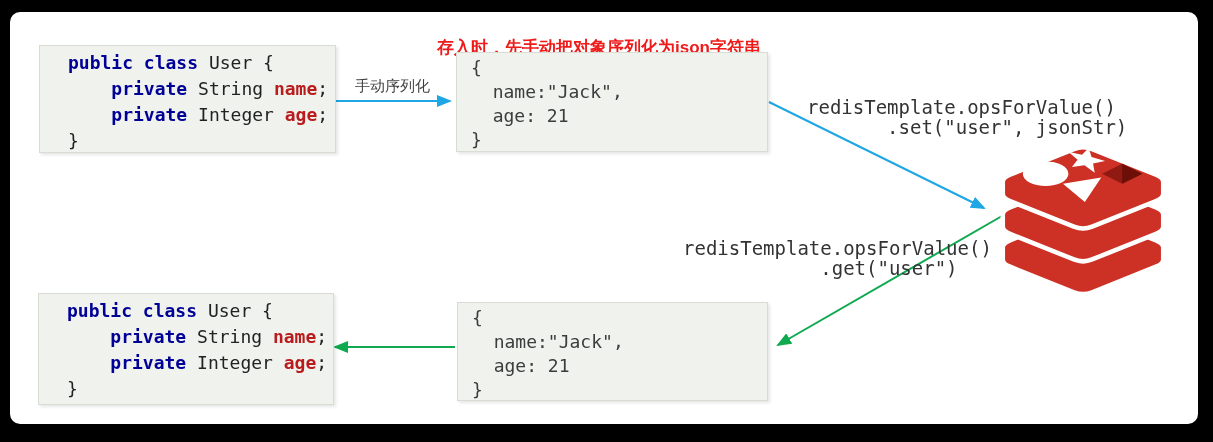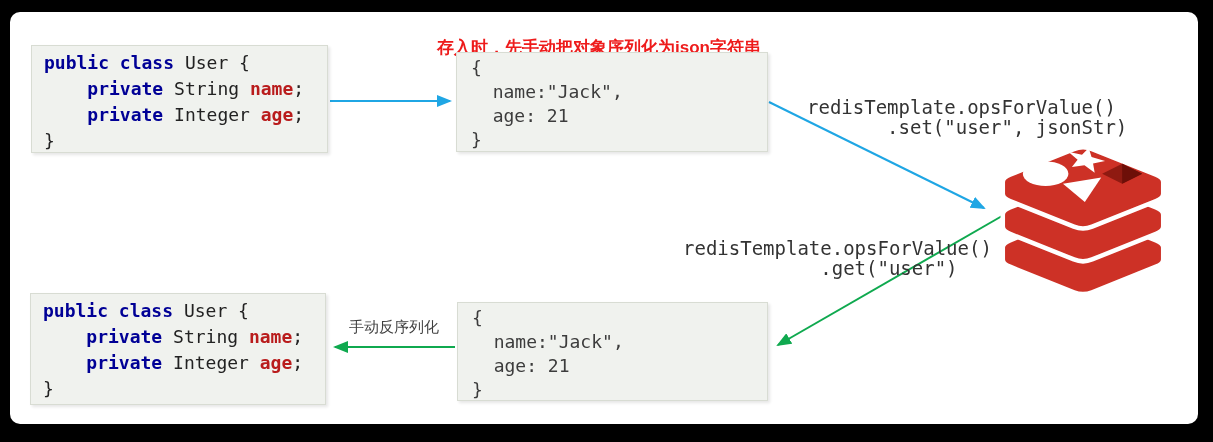--- a/index.html
+++ b/index.html
@@ -2,22 +2,22 @@
 <html><head>
 <meta charset="utf-8">
 <style>
   html,body{margin:0;padding:0;background:#000;}
   .canvas{position:relative;width:1213px;height:442px;background:#000;border-radius:12px;overflow:hidden;
           font-family:"Liberation Sans",sans-serif;}
   .panel{position:absolute;left:10px;top:12px;width:1188px;height:412px;background:#ffffff;border-radius:10px;}
   .arrows{position:absolute;left:0;top:0;width:1213px;height:442px;z-index:2;pointer-events:none;}
   .box{position:absolute;z-index:3;background:#f0f2ee;border:1px solid #d8dcd3;box-sizing:border-box;
        box-shadow:2px 2px 3px rgba(0,0,0,0.10);}
-  .code-box{padding:4px 12px;font-family:"DejaVu Sans Mono","Liberation Mono",monospace;
-            font-size:18px;line-height:26px;color:#222;}
+  .code-box{padding:4px 28px;font-family:"DejaVu Sans Mono","Liberation Mono",monospace;
+            font-size:18px;line-height:26px;color:#222;margin-left:8px;}
   .code-line{white-space:pre;}
   .kw{color:#000096;font-weight:bold;}
   .field{color:#b91c1c;font-weight:bold;}
   .json-box{padding:3px 14px;font-family:"DejaVu Sans Mono","Liberation Mono",monospace;
             font-size:18px;line-height:24px;color:#3c3c3c;}
   .mono-line{white-space:pre;}
   .caption{position:absolute;z-index:3;color:#ee1b1b;font-size:17px;font-weight:bold;white-space:nowrap;}
   .flow-label{position:absolute;z-index:3;color:#3f3f3f;font-size:15px;text-align:center;white-space:nowrap;}
   .redis-call{position:absolute;z-index:3;color:#333333;font-family:"DejaVu Sans Mono","Liberation Mono",monospace;
               font-size:19px;line-height:20px;white-space:pre;}
@@ -46,20 +46,21 @@
 
   <div class="box code-box" style="left:31px;top:45px;width:297px;height:108px;">
     <div class="code-line"><span class="kw">public class </span><span>User {</span></div>
     <div class="code-line"><span class="kw">    private </span><span>String </span><span class="field">name</span><span>;</span></div>
     <div class="code-line"><span class="kw">    private </span><span>Integer </span><span class="field">age</span><span>;</span></div>
     <div class="code-line"><span>}</span></div>
   </div>
 
   <div class="caption" style="left:437px;top:36px;">存入时，先手动把对象序列化为json字符串</div>
 
+  <div class="flow-label" style="left:330px;top:77px;width:125px;">手动序列化</div>
 
   <div class="box json-box" style="left:456px;top:52px;width:312px;height:100px;">
     <div class="mono-line">{</div>
     <div class="mono-line">  name:"Jack",</div>
     <div class="mono-line">  age: 21</div>
     <div class="mono-line">}</div>
   </div>
 
   <div class="redis-call" style="left:807px;top:97px;">redisTemplate.opsForValue()
        .set("user", jsonStr)</div>
@@ -89,21 +90,20 @@
             .get("user")</div>
 
 
   <div class="box json-box" style="left:457px;top:302px;width:311px;height:99px;">
     <div class="mono-line">{</div>
     <div class="mono-line">  name:"Jack",</div>
     <div class="mono-line">  age: 21</div>
     <div class="mono-line">}</div>
   </div>
 
-  <div class="flow-label" style="left:330px;top:318px;width:128px;">手动反序列化</div>
 
   <div class="box code-box" style="left:30px;top:293px;width:296px;height:112px;">
     <div class="code-line"><span class="kw">public class </span><span>User {</span></div>
     <div class="code-line"><span class="kw">    private </span><span>String </span><span class="field">name</span><span>;</span></div>
     <div class="code-line"><span class="kw">    private </span><span>Integer </span><span class="field">age</span><span>;</span></div>
     <div class="code-line"><span>}</span></div>
   </div>
 </div>
 
 </body></html>

